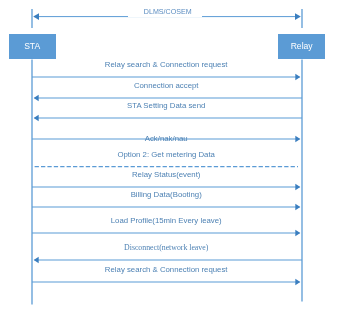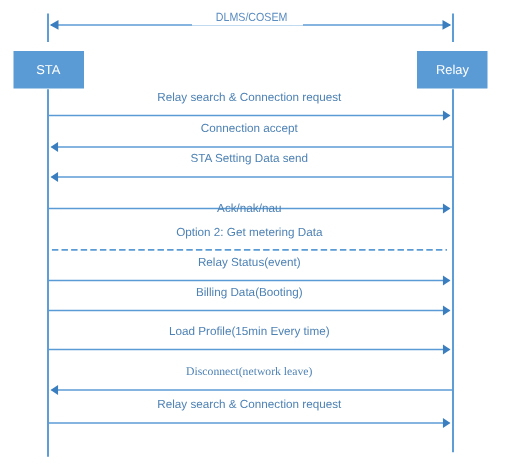--- a/index.html
+++ b/index.html
@@ -82,17 +82,17 @@
   </div>
 
   <div id="msg-labels">
       <div class="lbl" style="left: 166.2px; top: 69.4px;">Relay search &amp; Connection request</div>
       <div class="lbl" style="left: 166.2px; top: 90.4px;">Connection accept</div>
       <div class="lbl" style="left: 166.2px; top: 110.4px;">STA Setting Data send</div>
       <div class="lbl" style="left: 166.2px; top: 143px;">Ack/nak/nau</div>
       <div class="lbl" style="left: 166.2px; top: 159px;">Option 2: Get metering Data</div>
       <div class="lbl" style="left: 166.2px; top: 179.4px;">Relay Status(event)</div>
       <div class="lbl" style="left: 166.2px; top: 199.4px;">Billing Data(Booting)</div>
-      <div class="lbl" style="left: 166.2px; top: 225.4px;">Load Profile(15min Every time)</div>
+      <div class="lbl" style="left: 166.2px; top: 225.4px;">Load Profile(15min Every leave)</div>
       <div class="lbl" style="left: 166.2px; top: 252.4px; font-family: Liberation Serif, serif;">Disconnect(network leave)</div>
       <div class="lbl" style="left: 166.2px; top: 274.4px;">Relay search &amp; Connection request</div>
     </div>
 </div>
 
 </body></html>

